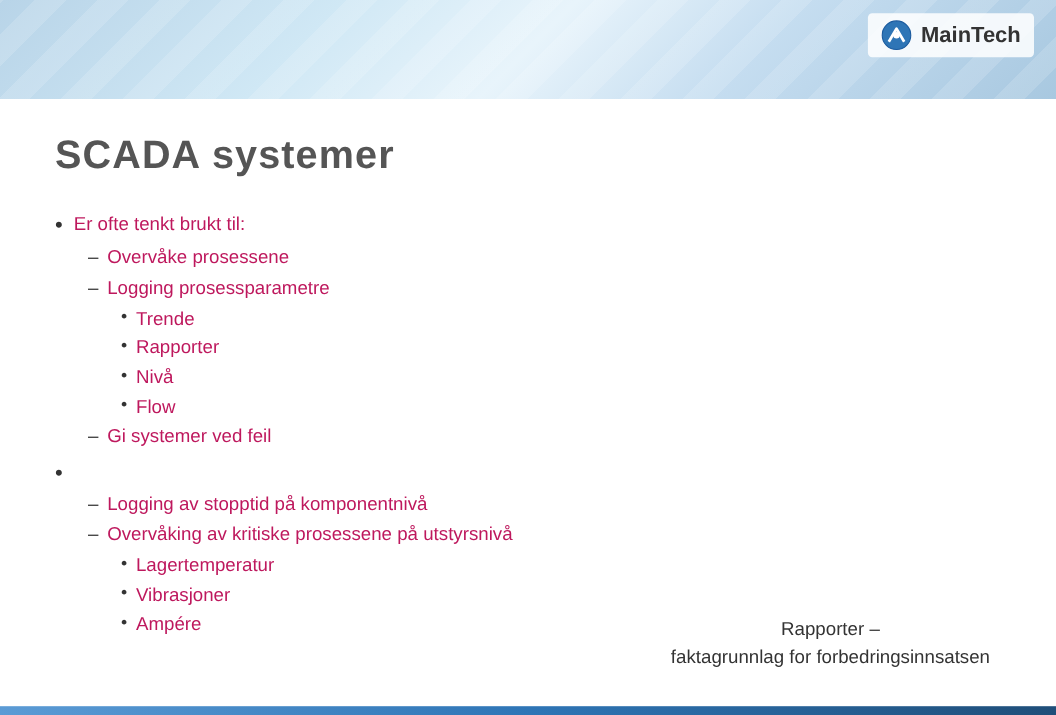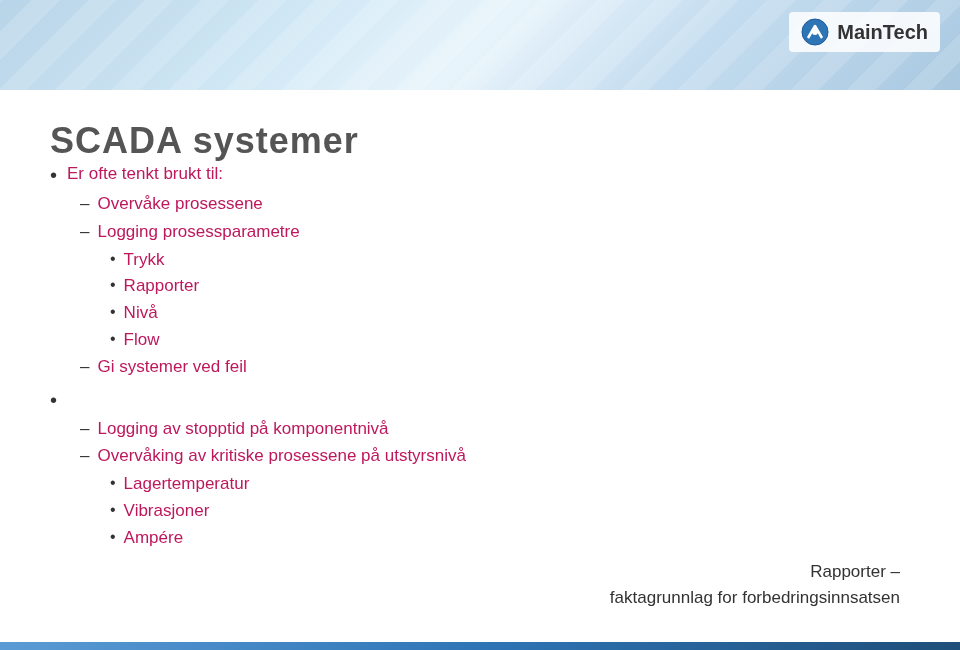--- a/index.html
+++ b/index.html
@@ -79,20 +79,21 @@
       bottom: 0;
       background: #ffffff;
       padding: 30px 50px 30px 50px;
     }
 
     
     .page-title {
       font-size: 36px;
       font-weight: bold;
       color: #555555;
+      margin-bottom: 30px;
       letter-spacing: 1px;
     }
 
     
     .main-list {
       list-style: none;
       padding: 0;
     }
 
     .main-list > li {
@@ -149,21 +150,21 @@
       font-size: 17px;
       line-height: 1.4;
       color: #be185d;
     }
 
     
     .reporter-box {
       position: absolute;
       bottom: 40px;
       right: 60px;
-      text-align: right;
+      text-align: center;
     }
 
     .reporter-text {
       font-size: 17px;
       color: #333;
       line-height: 1.5;
     }
 
     
     .bottom-bar {
@@ -206,21 +207,21 @@
         <span class="item-text">Overvåke prosessene</span>
       </div>
 
       <div class="bullet-dash">
         <span class="dash-symbol">–</span>
         <span class="item-text">Logging prosessparametre</span>
       </div>
 
       <div class="bullet-sub">
         <span class="sub-symbol">•</span>
-        <span class="item-text">Trykk</span>
+        <span class="item-text">Trende</span>
       </div>
       <div class="bullet-sub">
         <span class="sub-symbol">•</span>
         <span class="item-text">Rapporter</span>
       </div>
       <div class="bullet-sub">
         <span class="sub-symbol">•</span>
         <span class="item-text">Nivå</span>
       </div>
       <div class="bullet-sub">

